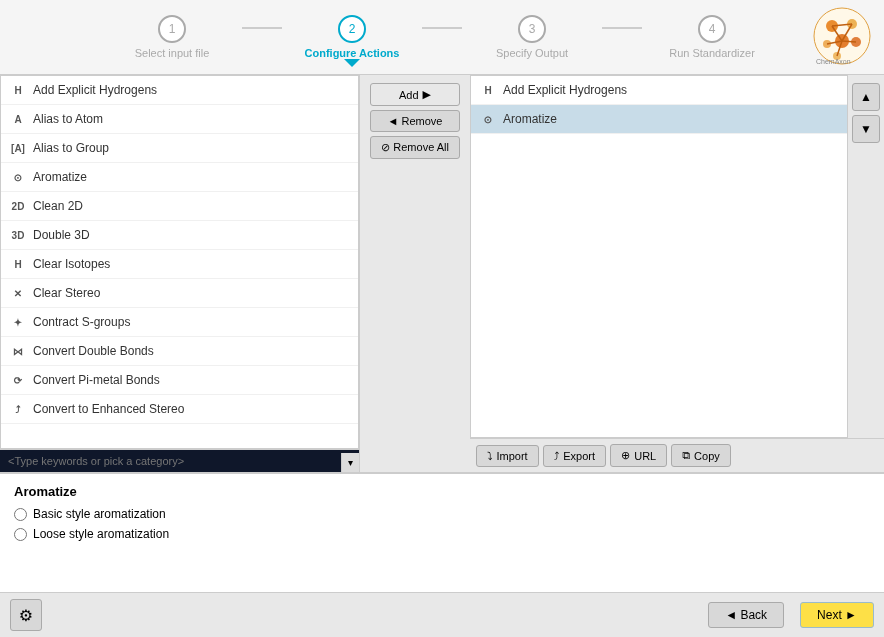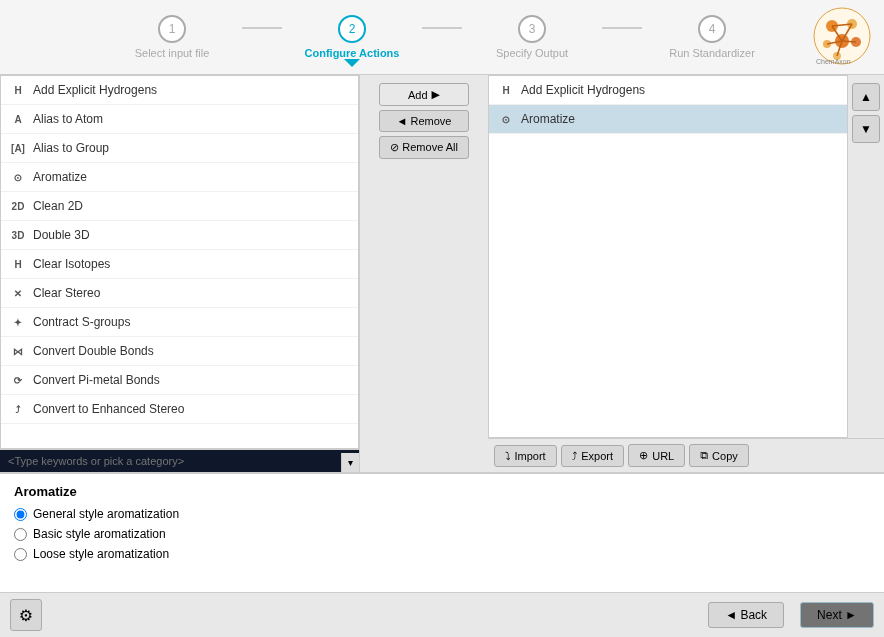--- a/index.html
+++ b/index.html
@@ -145,21 +145,21 @@
     .search-dropdown-btn {
       padding: 4px 6px;
       background: #ddd;
       border-left: 1px solid #ccc;
       cursor: pointer;
       font-size: 10px;
     }
 
     
     .middle-buttons {
-      width: 128px;
+      width: 110px;
       display: flex;
       flex-direction: column;
       align-items: center;
       padding: 8px 4px;
       gap: 4px;
       background: #e8e8e8;
     }
     .mid-btn {
       width: 90px;
       padding: 4px 8px;
@@ -311,21 +311,21 @@
       font-size: 12px;
       background: #d8d8d8;
       border: 1px solid #aaa;
       border-radius: 3px;
       cursor: pointer;
       display: flex;
       align-items: center;
       gap: 4px;
     }
     .nav-btn.next {
-      background: #737373;
+      background: #fde047;
       border-color: #99bbcc;
     }
 
     
     ::-webkit-scrollbar { width: 8px; }
     ::-webkit-scrollbar-track { background: #f0f0f0; }
     ::-webkit-scrollbar-thumb { background: #bbb; border-radius: 4px; }
 
     .right-wrapper {
       display: flex;
@@ -507,24 +507,20 @@
           <span>Copy</span>
         </button>
       </div>
     </div>
   </div>
 
   <div class="properties-panel">
     <div class="properties-title">Aromatize</div>
     <div id="radio-options">
         <label class="radio-option">
-    <input type="radio" name="aromatize" checked="" style="">
-    <span class="radio-label">General style aromatization</span>
-  </label>
-        <label class="radio-option">
     <input type="radio" name="aromatize" style="">
     <span class="radio-label">Basic style aromatization</span>
   </label>
         <label class="radio-option">
     <input type="radio" name="aromatize" style="">
     <span class="radio-label">Loose style aromatization</span>
   </label>
       </div>
   </div>
 

